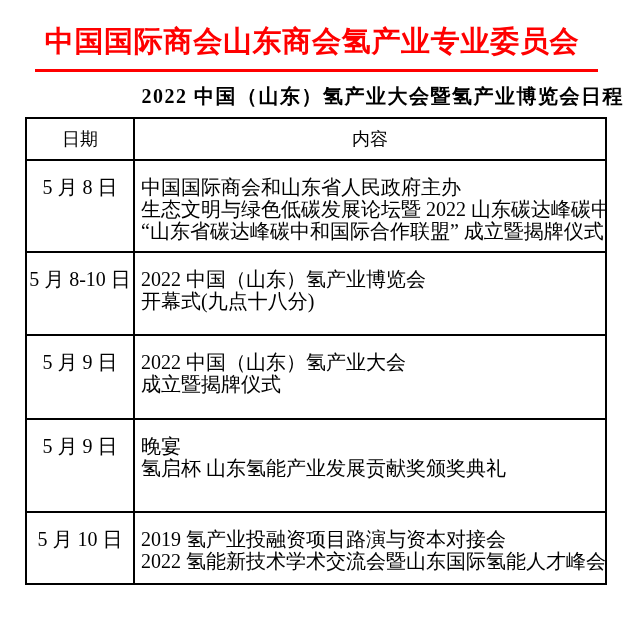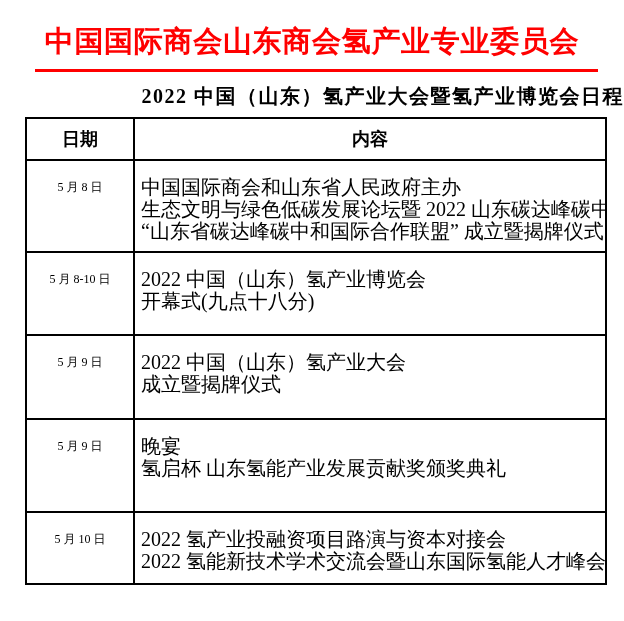--- a/index.html
+++ b/index.html
@@ -64,29 +64,29 @@
   col.col-date { width: 108px; }
   col.col-content { width: 472px; }
   tr.head-row { height: 42px; }
   tr.row-0 { height: 92px; }
   tr.row-1 { height: 83px; border-radius: 28px; }
   tr.row-2 { height: 84px; }
   tr.row-3 { height: 93px; }
   tr.row-4 { height: 72px; }
   th.header-cell {
     font-size: 18px;
-    font-weight: bold;
+    font-weight: normal;
     text-align: center;
     vertical-align: middle;
     padding: 1px;
   }
   td.date-cell {
     vertical-align: top;
     text-align: center;
-    font-size: 12px;
+    font-size: 20px;
     line-height: 22px;
     padding-top: 15px;
   }
   td.content-cell {
     vertical-align: top;
     text-align: left;
     font-size: 20px;
     line-height: 22px;
     padding: 15px 6px 0 6px;
   }
@@ -150,18 +150,18 @@
       <td class="content-cell">
         <div class="content-line">晚宴</div>
         <div class="content-line">氢启杯 山东氢能产业发展贡献奖颁奖典礼</div>
       </td>
     </tr>
     <tr class="row-4">
       <td class="date-cell">
         <div class="content-line">5 月 10 日</div>
       </td>
       <td class="content-cell">
-        <div class="content-line">2022 氢产业投融资项目路演与资本对接会</div>
+        <div class="content-line">2019 氢产业投融资项目路演与资本对接会</div>
         <div class="content-line">2022 氢能新技术学术交流会暨山东国际氢能人才峰会</div>
       </td>
     </tr>
   </tbody>
 </table>
 
 </body></html>

